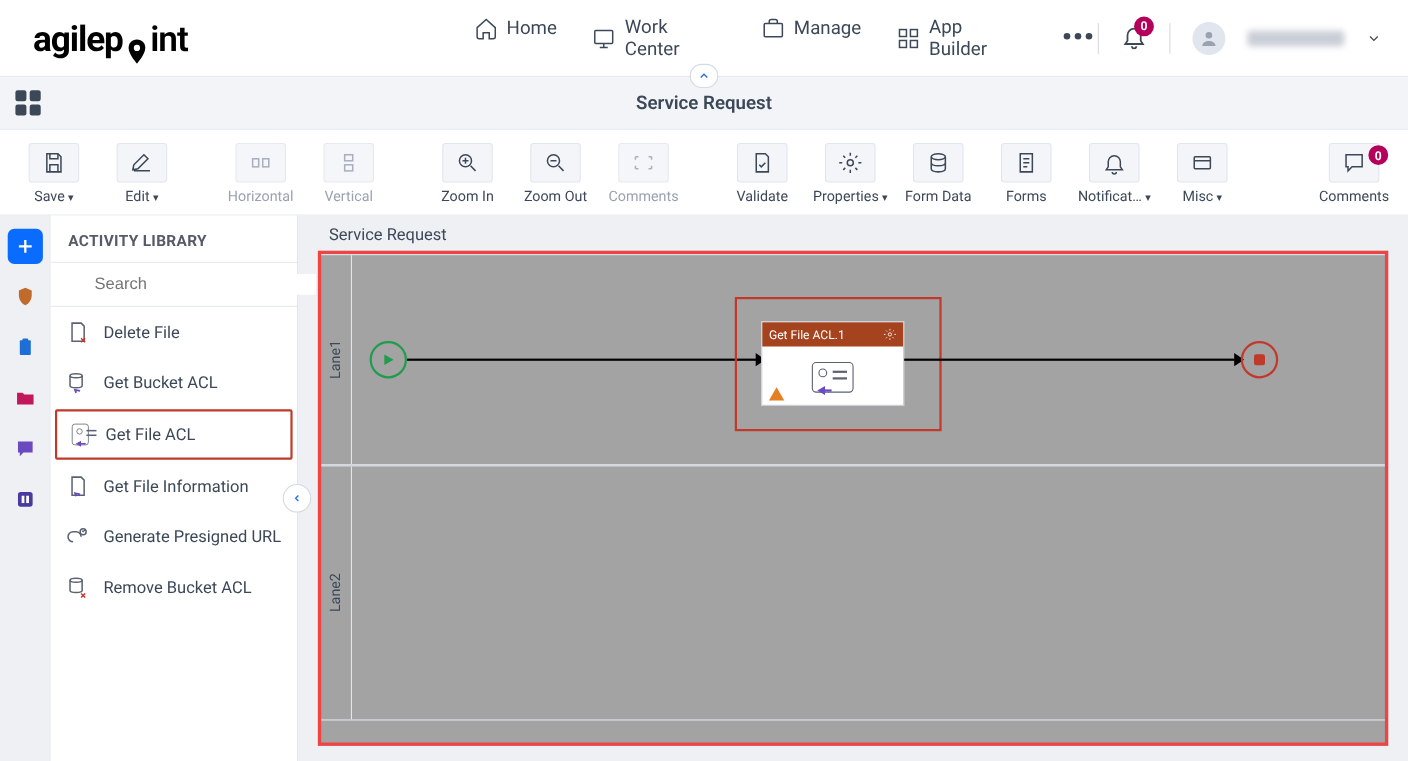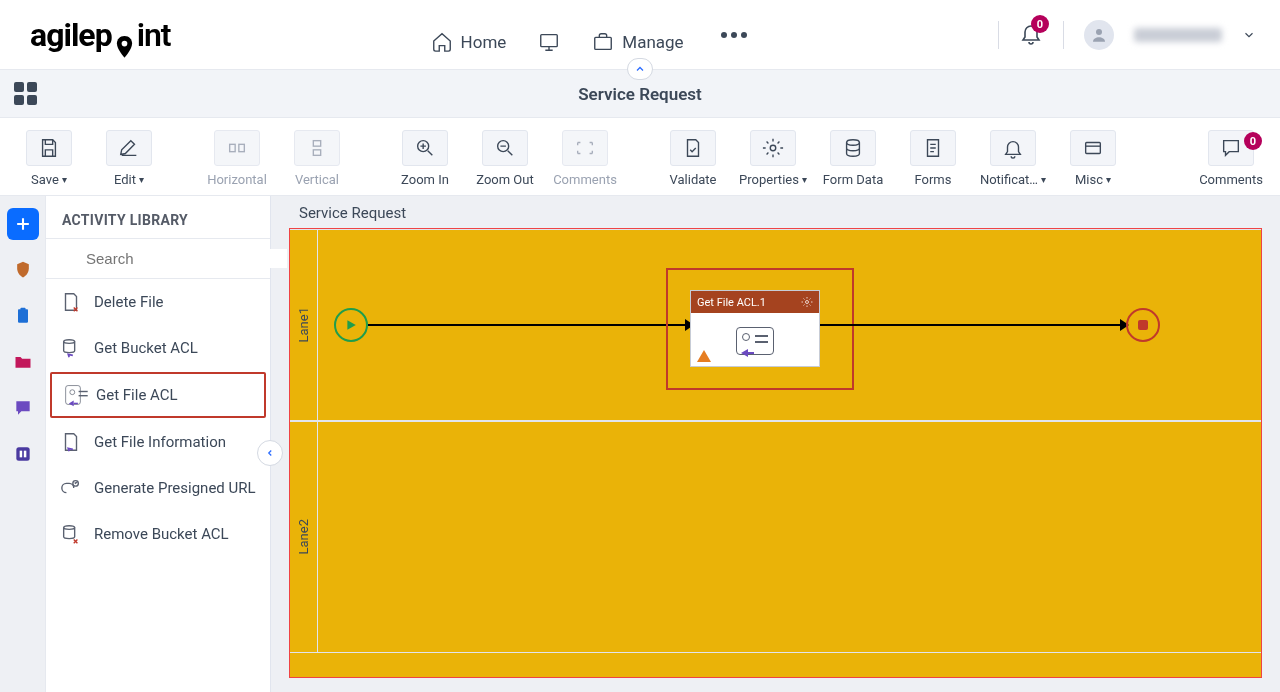--- a/index.html
+++ b/index.html
@@ -33,21 +33,21 @@
   }
   .logo .dot-a { font-weight:700; }
   .logo .dot-pin {
     width: 19px; height: 24px;
     display:inline-block;
   }
   .nav {
     display:flex;
     gap:32px;
     margin-left: 260px;
-    align-items:flex-end;
+    align-items:flex-start;
   }
   .nav-item {
     display:flex;
     align-items:center;
     gap:8px;
     font-size:17px;
     color:#3c4858;
     cursor:pointer;
   }
   .nav-item svg { width:22px; height:22px; stroke:#3c4858; fill:none; stroke-width:1.5; }
@@ -198,21 +198,21 @@
   .collapse-handle{
     position:absolute;right:-13px;top:244px;width:26px;height:26px;border-radius:50%;
     background:#fff;border:1px solid #d4d9e2;display:flex;align-items:center;justify-content:center;
     cursor:pointer;color:#2b6cff;font-size:12px;
   }
 
   
   .canvas-wrap{flex:1;padding:0 18px 18px 18px;overflow:hidden;}
   .canvas-title{font-size:15px;color:#3c4858;padding:8px 0 6px 10px;}
   .canvas{
-    background:#eab308;border:1px solid #ef4444;height:450px;position:relative;
+    background:#a3a3a3;border:3px solid #ef4444;height:450px;position:relative;
   }
   .lane{
     position:absolute;left:0;right:0;border-top:1px solid #e1e5ee;border-bottom:1px solid #e1e5ee;
   }
   .lane1{top:0;height:192px;}
   .lane2{top:192px;height:232px;}
   .lane-label{
     position:absolute;left:0;top:0;bottom:0;width:28px;border-right:1px solid #e1e5ee;
     display:flex;align-items:center;justify-content:center;
   }
@@ -295,27 +295,37 @@
       <svg viewBox="0 0 24 24">
           <path d="M3 11l9-8 9 8v9a2 2 0 0 1-2 2h-4v-6h-6v6H5a2 2 0 0 1-2-2z"></path>
         </svg>
       <span>Home</span>
     </div>
     <div class="nav-item">
       <svg viewBox="0 0 24 24">
           <rect x="3" y="4" width="18" height="13" rx="1"></rect>
           <path d="M8 21h8M12 17v4"></path>
         </svg>
+      <span>Work Center</span>
     </div>
     <div class="nav-item">
       <svg viewBox="0 0 24 24">
           <rect x="3" y="7" width="18" height="13" rx="1"></rect>
           <path d="M8 7V5a2 2 0 0 1 2-2h4a2 2 0 0 1 2 2v2"></path>
         </svg>
       <span>Manage</span>
+    </div>
+    <div class="nav-item">
+      <svg viewBox="0 0 24 24">
+          <rect x="3" y="3" width="7" height="7"></rect>
+          <rect x="14" y="3" width="7" height="7"></rect>
+          <rect x="3" y="14" width="7" height="7"></rect>
+          <rect x="14" y="14" width="7" height="7"></rect>
+        </svg>
+      <span>App Builder</span>
     </div>
     <div class="nav-more">
       <span></span>
         <span></span>
         <span></span>
     </div>
   </div>
 
   <div class="top-right">
     <div class="divider"></div>

